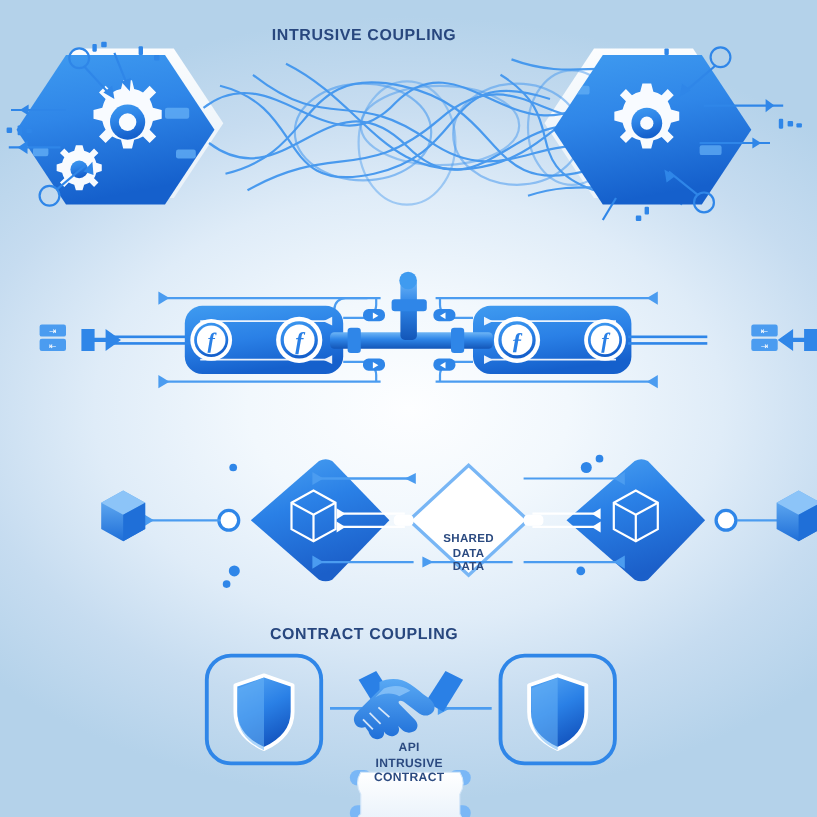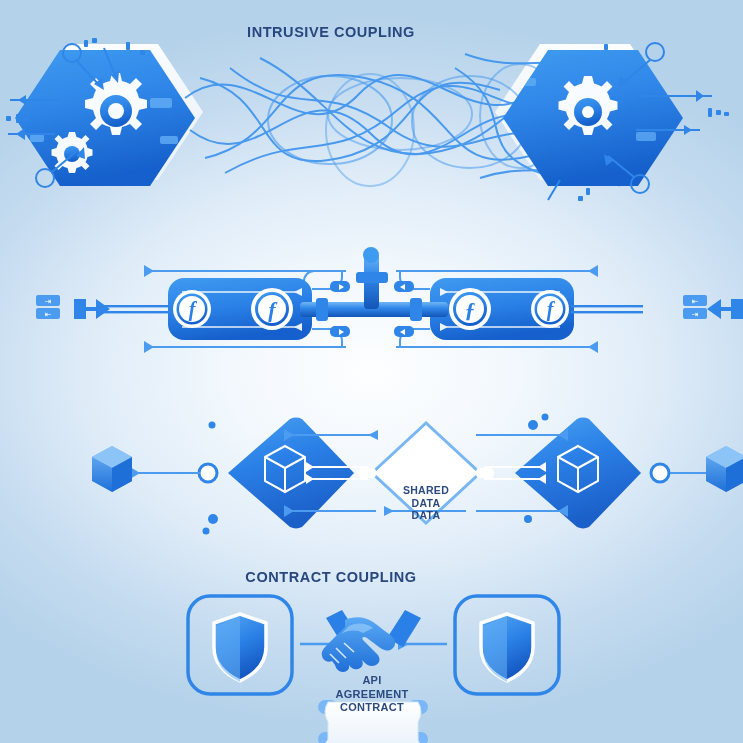--- a/index.html
+++ b/index.html
@@ -466,18 +466,18 @@
           <rect x="408" y="112" width="20" height="14" rx="7" fill="#7ab7f6"></rect>
           <rect x="318" y="144" width="20" height="14" rx="7" fill="#7ab7f6"></rect>
           <rect x="408" y="144" width="20" height="14" rx="7" fill="#7ab7f6"></rect>
           <path d="M328,114 h90 q6,10 0,20 v18 q6,10 0,14 h-90 q-6,-10 0,-14 v-18 q-6,-10 0,-20 z" fill="url(#scrollG)" stroke="#d3e6f8" stroke-width="1"></path>
         </g>
       </svg>
     </div>
 
     <div class="g-label api" style="top:124px">
       <div>API</div>
-      <div>AGREEMENT</div>
+      <div>INTRUSIVE</div>
       <div>CONTRACT</div>
     </div>
   </div>
 
 </div>
 
 </body></html>

